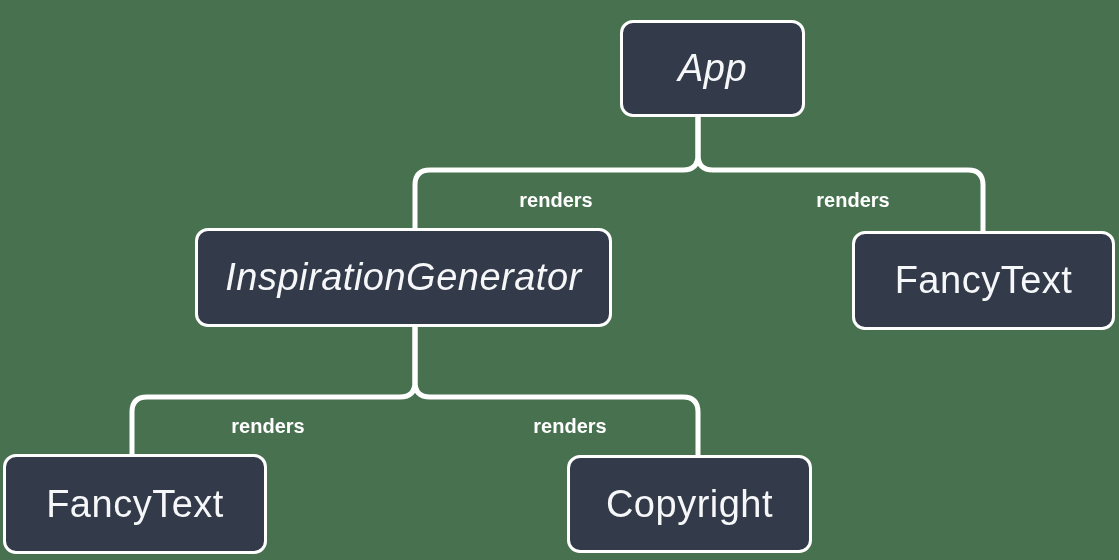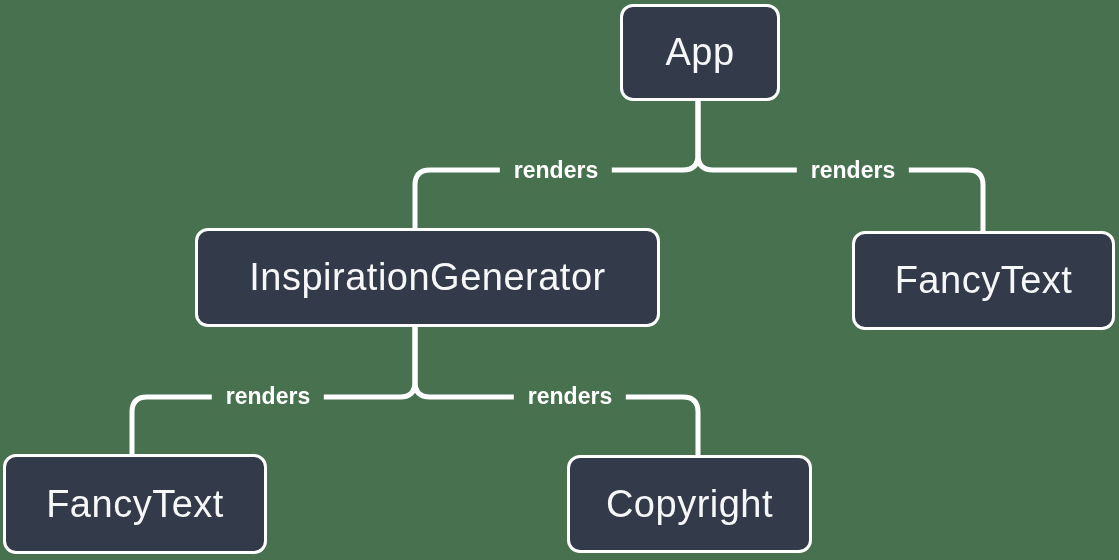--- a/index.html
+++ b/index.html
@@ -40,43 +40,44 @@
     font-size: 38px;
     font-weight: 500;
     letter-spacing: 0.5px;
     white-space: nowrap;
   }
   .edge-label {
     position: absolute;
     transform: translate(-50%, -50%);
     background: var(--bg);
     color: var(--edge-label);
-    font-size: 23px;
+    font-size: 20px;
     font-weight: 600;
     padding: 2px 14px;
     white-space: nowrap;
+    margin-top: 30px;
   }
 </style>
 </head>
 <body>
 
 <div class="stage">
 
   <svg class="wires" width="1119" height="560" viewBox="0 0 1119 560">
     <path d="M698 101 L698 155 Q698 170 683 170 L430 170 Q415 170 415 185 L415 228"></path>
     <path d="M698 101 L698 155 Q698 170 713 170 L968 170 Q983 170 983 185 L983 231"></path>
     <path d="M415 327 L415 382 Q415 397 400 397 L147 397 Q132 397 132 412 L132 454"></path>
     <path d="M415 327 L415 382 Q415 397 430 397 L683 397 Q698 397 698 412 L698 455"></path>
   </svg>
 
-  <div class="node" style="left:620px; top:4px; width:160px; height:97px;">
+  <div class="node" style="left:620px; top:20px; width:185px; height:97px;font-style:italic;">
     <span>App</span>
   </div>
 
-  <div class="node" style="left:195px; top:228px; width:465px; height:99px;">
+  <div class="node" style="left:195px; top:228px; width:417px; height:99px;font-style:italic;">
     <span>InspirationGenerator</span>
   </div>
 
   <div class="node" style="left:852px; top:231px; width:263px; height:99px;">
     <span>FancyText</span>
   </div>
 
   <div class="node" style="left:3px; top:454px; width:264px; height:100px;">
     <span>FancyText</span>
   </div>

